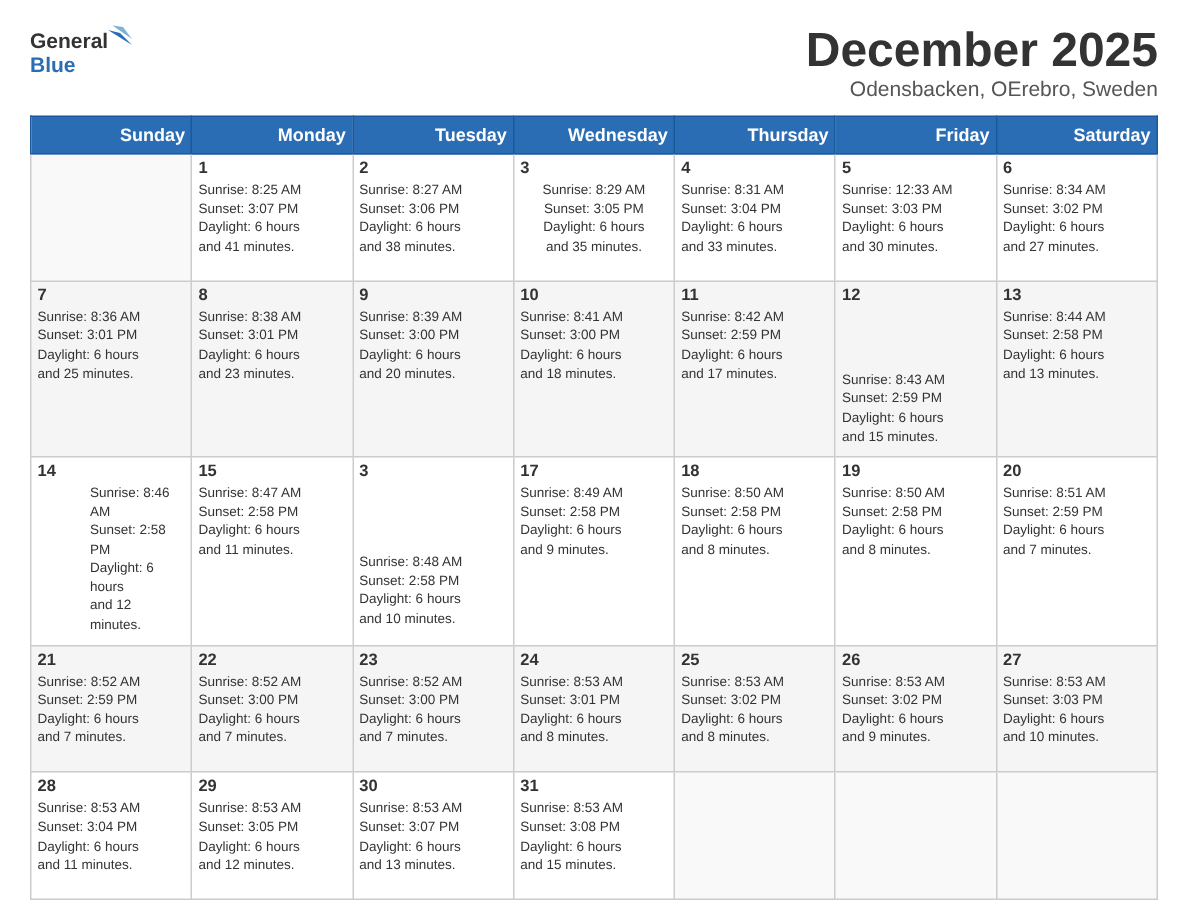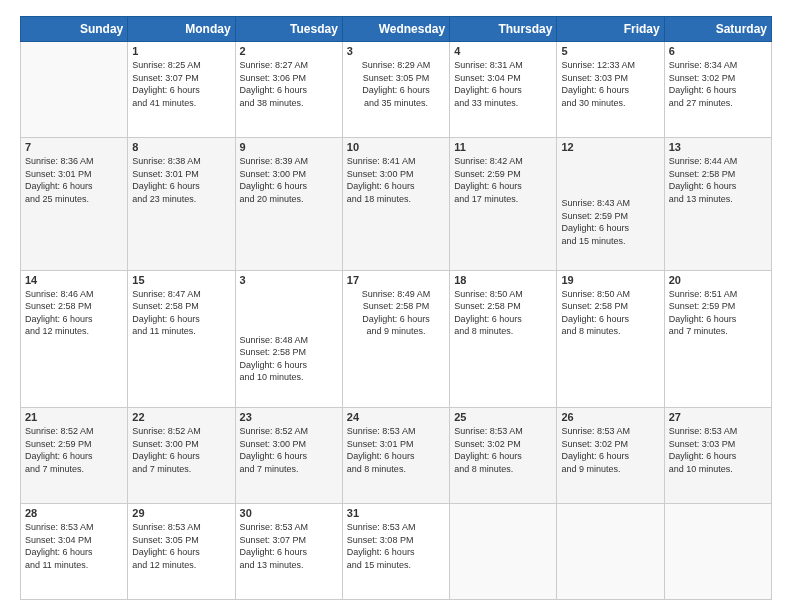--- a/index.html
+++ b/index.html
@@ -80,20 +80,34 @@
       color: #333;
     }
     .row-alt {
       background: #f5f5f5;
     }
   </style>
 </head>
 <body>
 
 <div class="page">
+  <div class="header">
+    <div class="logo">
+        <svg width="70" height="38" viewBox="0 0 70 38">
+          <text x="0" y="16" font-size="14" font-weight="bold" fill="#333" font-family="Arial">General</text>
+          <text x="0" y="32" font-size="14" font-weight="bold" fill="#2a6db5" font-family="Arial">Blue</text>
+          <polygon points="52,4 68,14 60,6" fill="#2a6db5"></polygon>
+          <polygon points="55,1 68,10 62,2" fill="#7ab3d8"></polygon>
+        </svg>
+      </div>
+    <div class="title-block">
+      <div class="month-title">December 2025</div>
+      <div class="location-title">Odensbacken, OErebro, Sweden</div>
+    </div>
+  </div>
 
   <table class="calendar">
     <thead>
       <tr>
         <th>Sunday</th>
         <th>Monday</th>
         <th>Tuesday</th>
         <th>Wednesday</th>
         <th>Thursday</th>
         <th>Friday</th>
@@ -193,42 +207,42 @@
             <span class="day-number">13</span>
             <div class="day-info" style="white-space: pre-line;">Sunrise: 8:44 AM
 Sunset: 2:58 PM
 Daylight: 6 hours
 and 13 minutes.</div>
           </td>
         </tr>
         <tr>
           <td>
             <span class="day-number">14</span>
-            <div class="day-info" style="white-space: pre-line;">Sunrise: 8:46 AM
+            <div class="day-info" style="white-space: pre-line; margin-left: 35px;">Sunrise: 8:46 AM
 Sunset: 2:58 PM
 Daylight: 6 hours
 and 12 minutes.</div>
           </td>
           <td>
             <span class="day-number">15</span>
             <div class="day-info" style="white-space: pre-line;">Sunrise: 8:47 AM
 Sunset: 2:58 PM
 Daylight: 6 hours
 and 11 minutes.</div>
           </td>
           <td>
             <span class="day-number">3</span>
             <div class="day-info" style="white-space: pre-line; margin-top: 48px;">Sunrise: 8:48 AM
 Sunset: 2:58 PM
 Daylight: 6 hours
 and 10 minutes.</div>
           </td>
           <td>
             <span class="day-number">17</span>
-            <div class="day-info" style="white-space: pre-line; text-align: center;">Sunrise: 8:49 AM
+            <div class="day-info" style="white-space: pre-line;">Sunrise: 8:49 AM
 Sunset: 2:58 PM
 Daylight: 6 hours
 and 9 minutes.</div>
           </td>
           <td>
             <span class="day-number">18</span>
             <div class="day-info" style="white-space: pre-line;">Sunrise: 8:50 AM
 Sunset: 2:58 PM
 Daylight: 6 hours
 and 8 minutes.</div>

